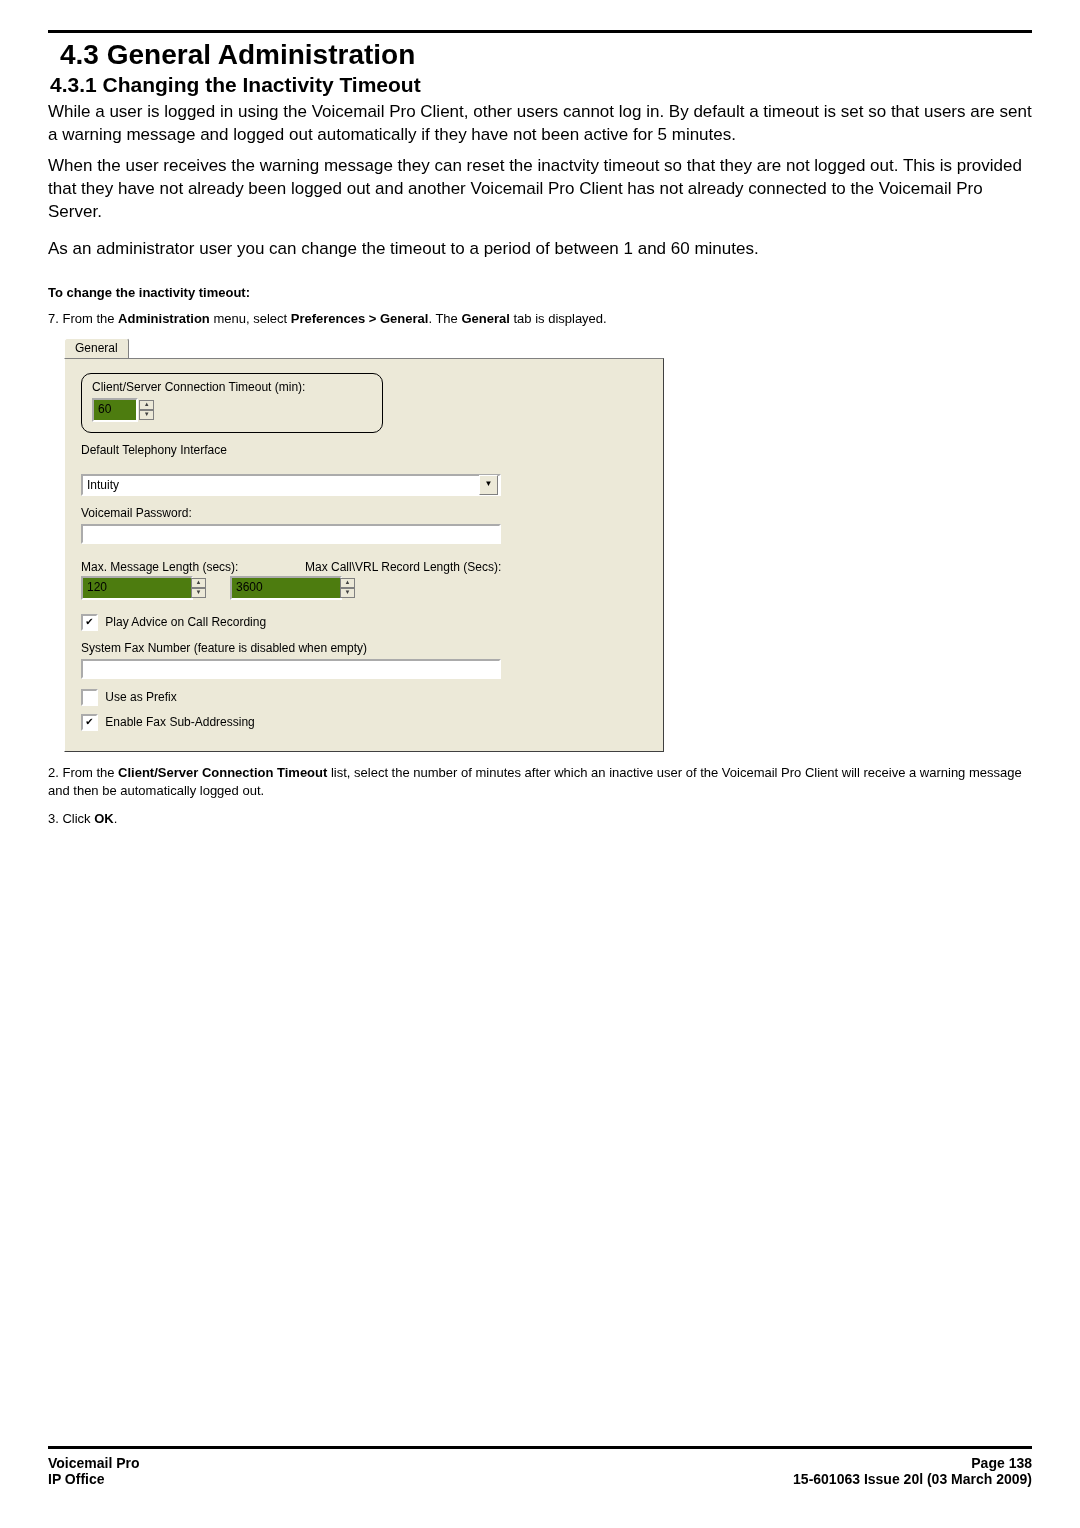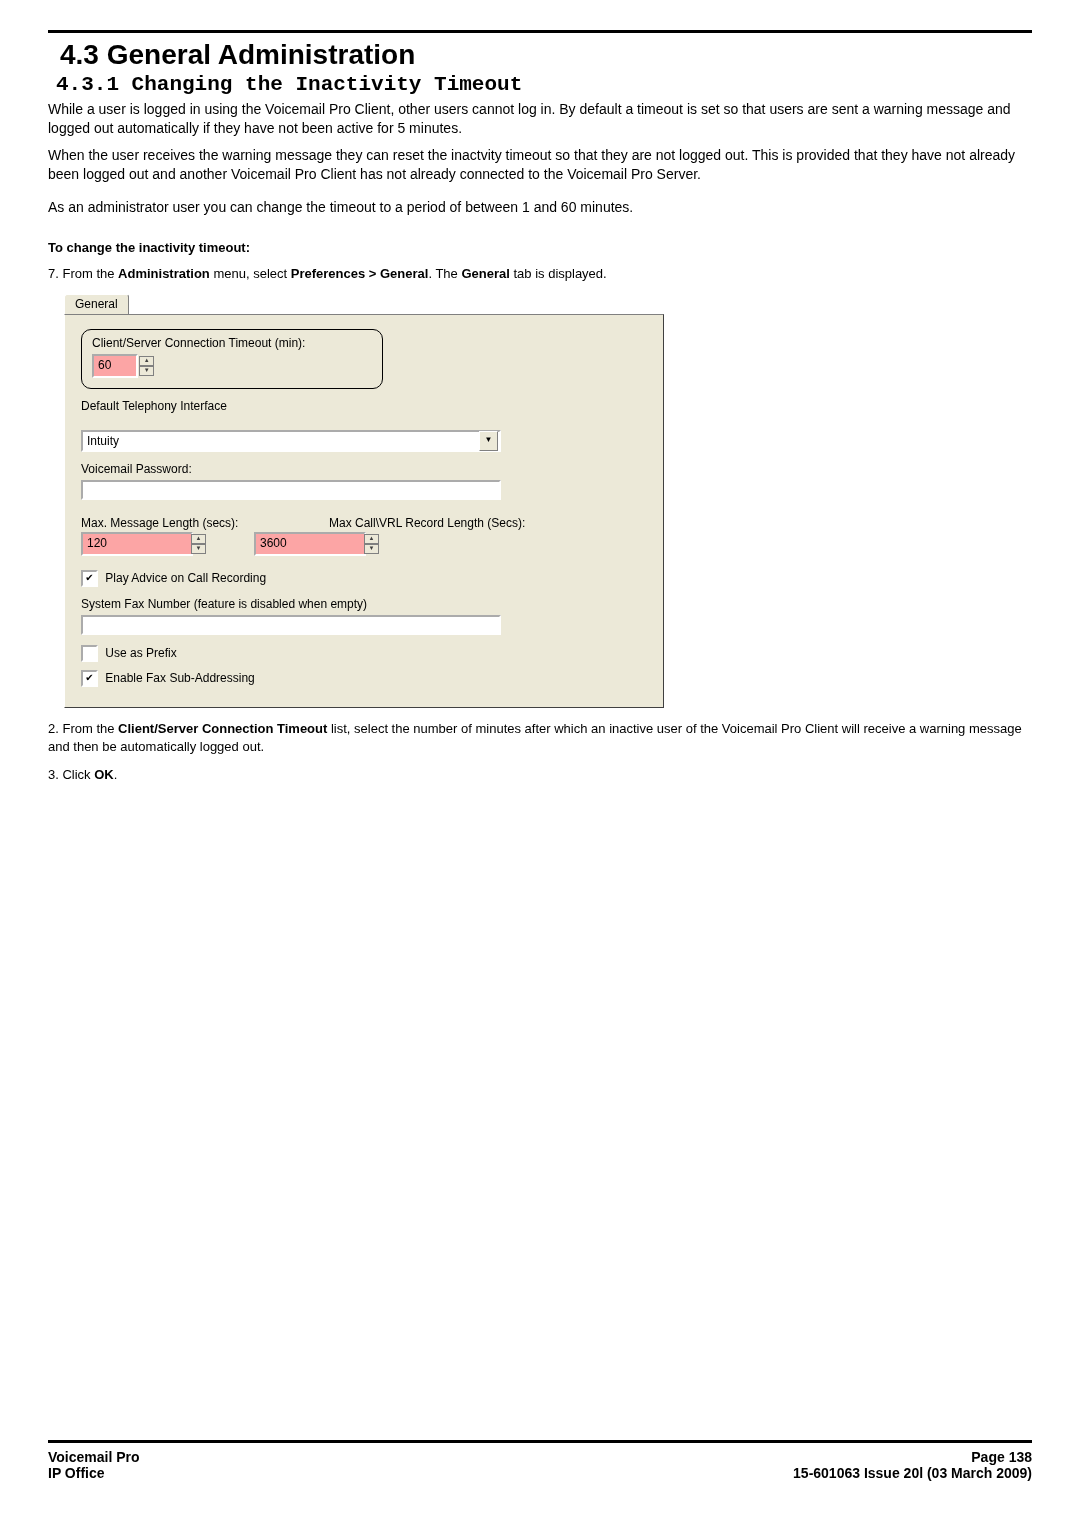--- a/index.html
+++ b/index.html
@@ -19,27 +19,27 @@
     border-top: 3px solid #000;
     margin-bottom: 6px;
   }
   h1 {
     font-family: Arial, Helvetica, sans-serif;
     font-size: 28px;
     font-weight: bold;
     margin: 0 0 2px 12px;
   }
   h2 {
-    font-family: Liberation Mono, monospace;
+    font-family: Liberation Sans, sans-serif;
     font-size: 21px;
     font-weight: bold;
-    margin: 0 0 4px 8px;
+    margin: 0 0 4px 2px;
   }
   p.body {
-    font-size: 14px;
+    font-size: 17px;
     line-height: 1.35;
     margin: 0 0 14px 0;
   }
   p.body.tight { margin-bottom: 8px; }
   p.bold-head {
     font-size: 13px;
     font-weight: bold;
     margin: 24px 0 10px 0;
   }
   ol { padding-left: 0; margin: 0; list-style: none; }
@@ -85,21 +85,21 @@
     border: 1px solid #000;
     border-radius: 10px;
     padding: 6px 10px 10px 10px;
     width: 280px;
     margin-bottom: 10px;
   }
   .fieldset-label { display:block; margin-bottom:4px; }
   .spin {
     display:inline-block;
     border: 2px inset #fff;
-    background:#fca5a5;
+    background:#4d7c0f;
     height:20px;
     line-height:18px;
     padding:0 4px;
     width: 34px;
     vertical-align:middle;
   }
   .spin-btns {
     display:inline-block;
     vertical-align:middle;
     width:15px;
@@ -142,39 +142,39 @@
     background:#ece9d8;
     border:1px solid #808080;
     border-top-color:#fff;
     border-left-color:#fff;
     font-size:8px;
     text-align:center;
     line-height:16px;
     margin-right:1px;
   }
   .row { margin-top:10px; }
-  .row-flex { display:flex; gap:48px; }
+  .row-flex { display:flex; gap:24px; }
   .spin-wrap { display:flex; align-items:center; }
   .spin-wrap .spin { width:100px; }
   .cb {
     display:inline-block;
     width:13px; height:13px;
     border:2px inset #fff;
     background:#fff;
     text-align:center;
     font-size:10px;
     line-height:11px;
     vertical-align:middle;
     margin-right:4px;
   }
   .cb.empty { }
   .sys-input { width:420px; margin-top:4px; }
   .footer {
     border-top:3px solid #000;
-    margin: 0 48px;
+    margin: 6px 48px;
     padding:6px 0 18px 0;
     display:flex;
     justify-content:space-between;
     font-family: Arial, Helvetica, sans-serif;
     font-size:14px;
     font-weight:bold;
   }
   .footer .right { text-align:right; }
 </style>
 </head>

